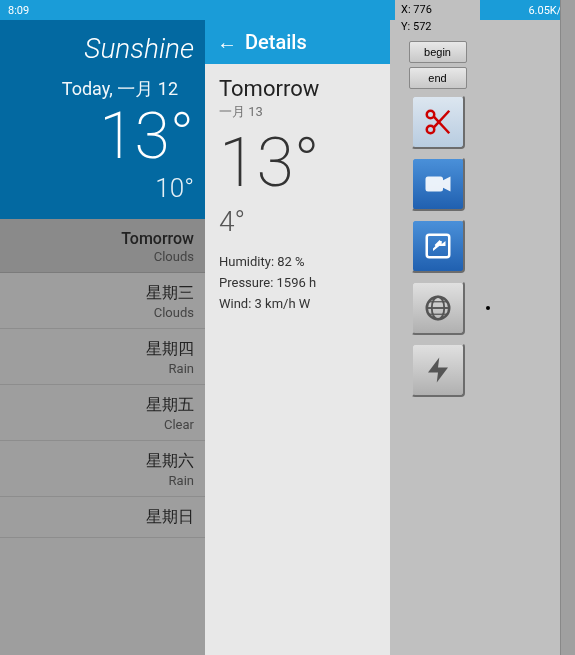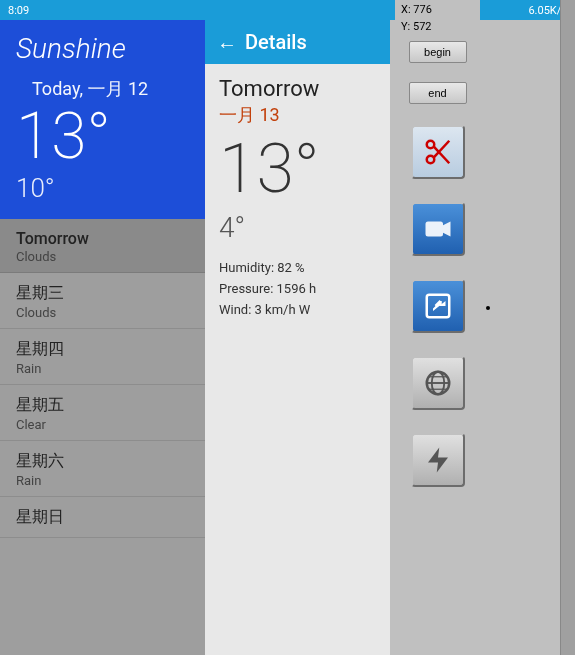--- a/index.html
+++ b/index.html
@@ -24,23 +24,24 @@
       height: 20px;
     }
 
     
     .left-panel {
       position: absolute;
       left: 0;
       top: 20px;
       width: 210px;
       height: 635px;
-      background: #1d4ed8;
+      background: #0369a1;
       display: flex;
       flex-direction: column;
+      text-align: right;
     }
 
     .app-title {
       color: white;
       font-size: 28px;
       font-style: italic;
       font-weight: 300;
       padding: 12px 16px 8px;
     }
 
@@ -132,22 +133,22 @@
     }
 
     .detail-day-name {
       color: #222;
       font-size: 22px;
       font-weight: 400;
       margin-bottom: 2px;
     }
 
     .detail-date {
-      color: #c2410c;
-      font-size: 18px;
+      color: #737373;
+      font-size: 13px;
       margin-bottom: 8px;
     }
 
     .detail-high-temp {
       color: #333;
       font-size: 68px;
       font-weight: 200;
       line-height: 1;
       margin: 8px 0 8px;
     }
@@ -192,21 +193,21 @@
       padding: 2px 6px;
       font-size: 11px;
       line-height: 1.5;
     }
 
     .btn-row {
       display: flex;
       flex-direction: column;
       align-items: center;
       padding: 4px 6px;
-      gap: 19px;
+      gap: 4px;
     }
 
     .text-btn {
       width: 58px;
       height: 22px;
       background: linear-gradient(to bottom, #e8e8e8, #c8c8c8);
       border: 1px solid #888;
       border-radius: 2px;
       font-size: 11px;
       cursor: pointer;

